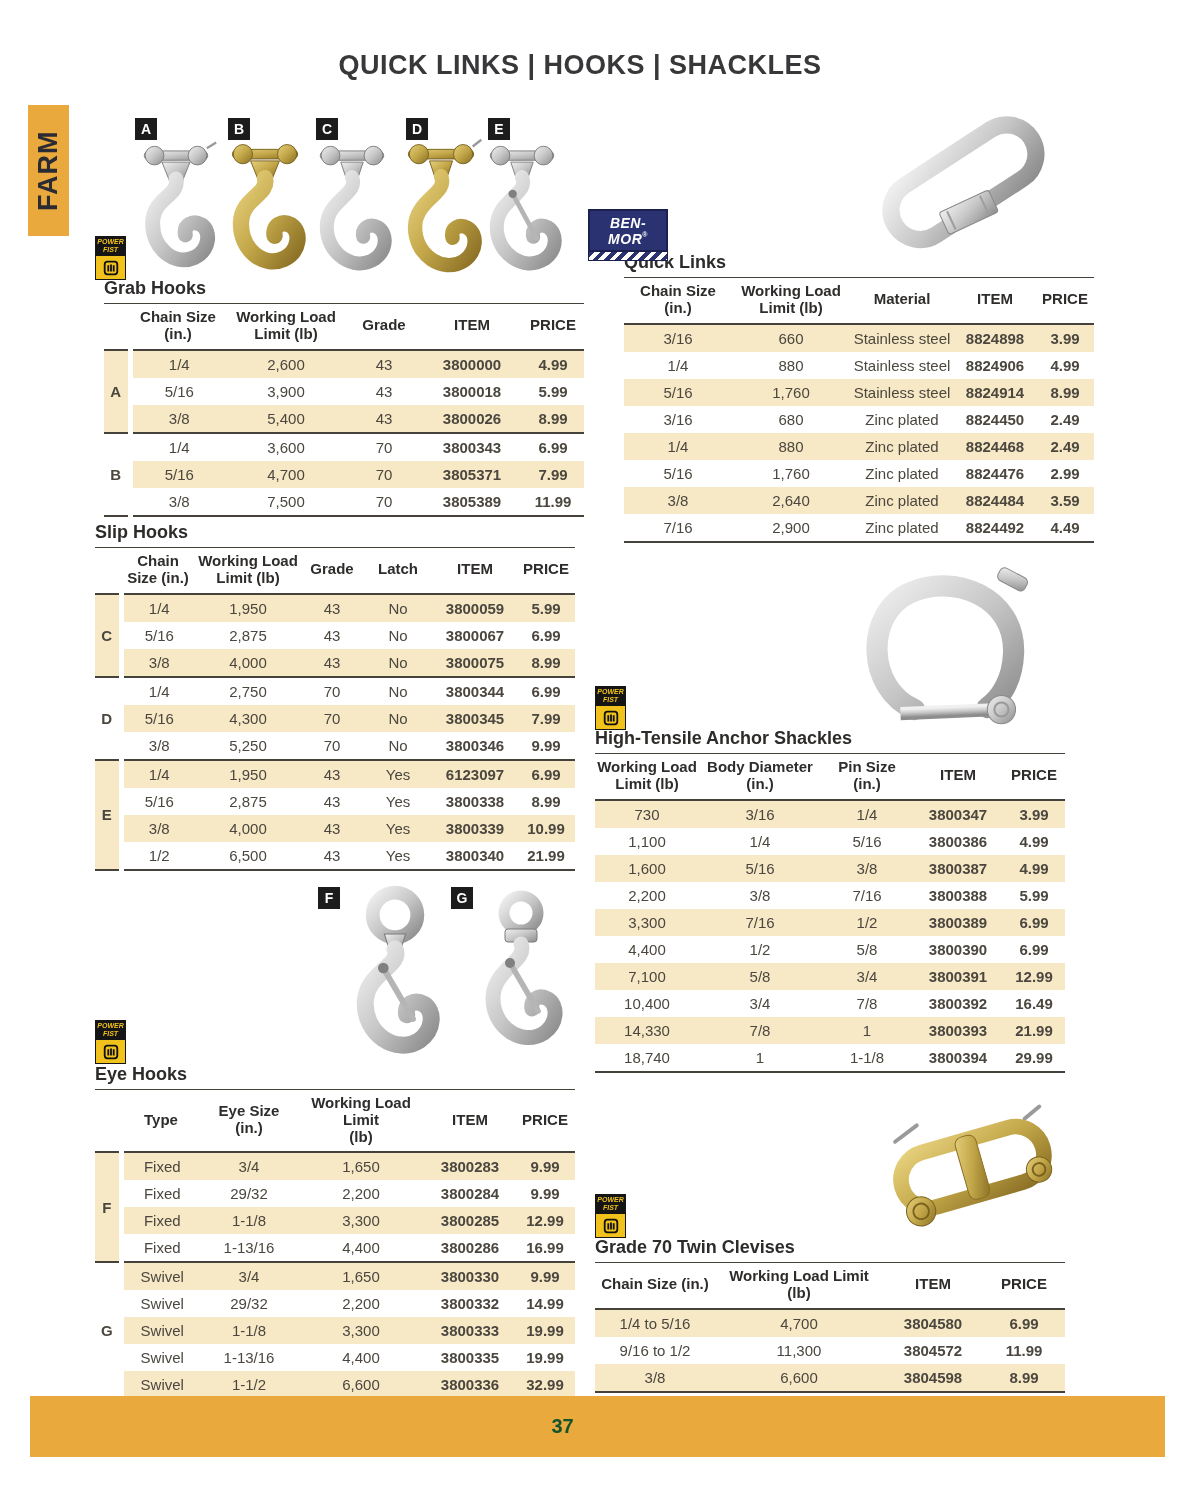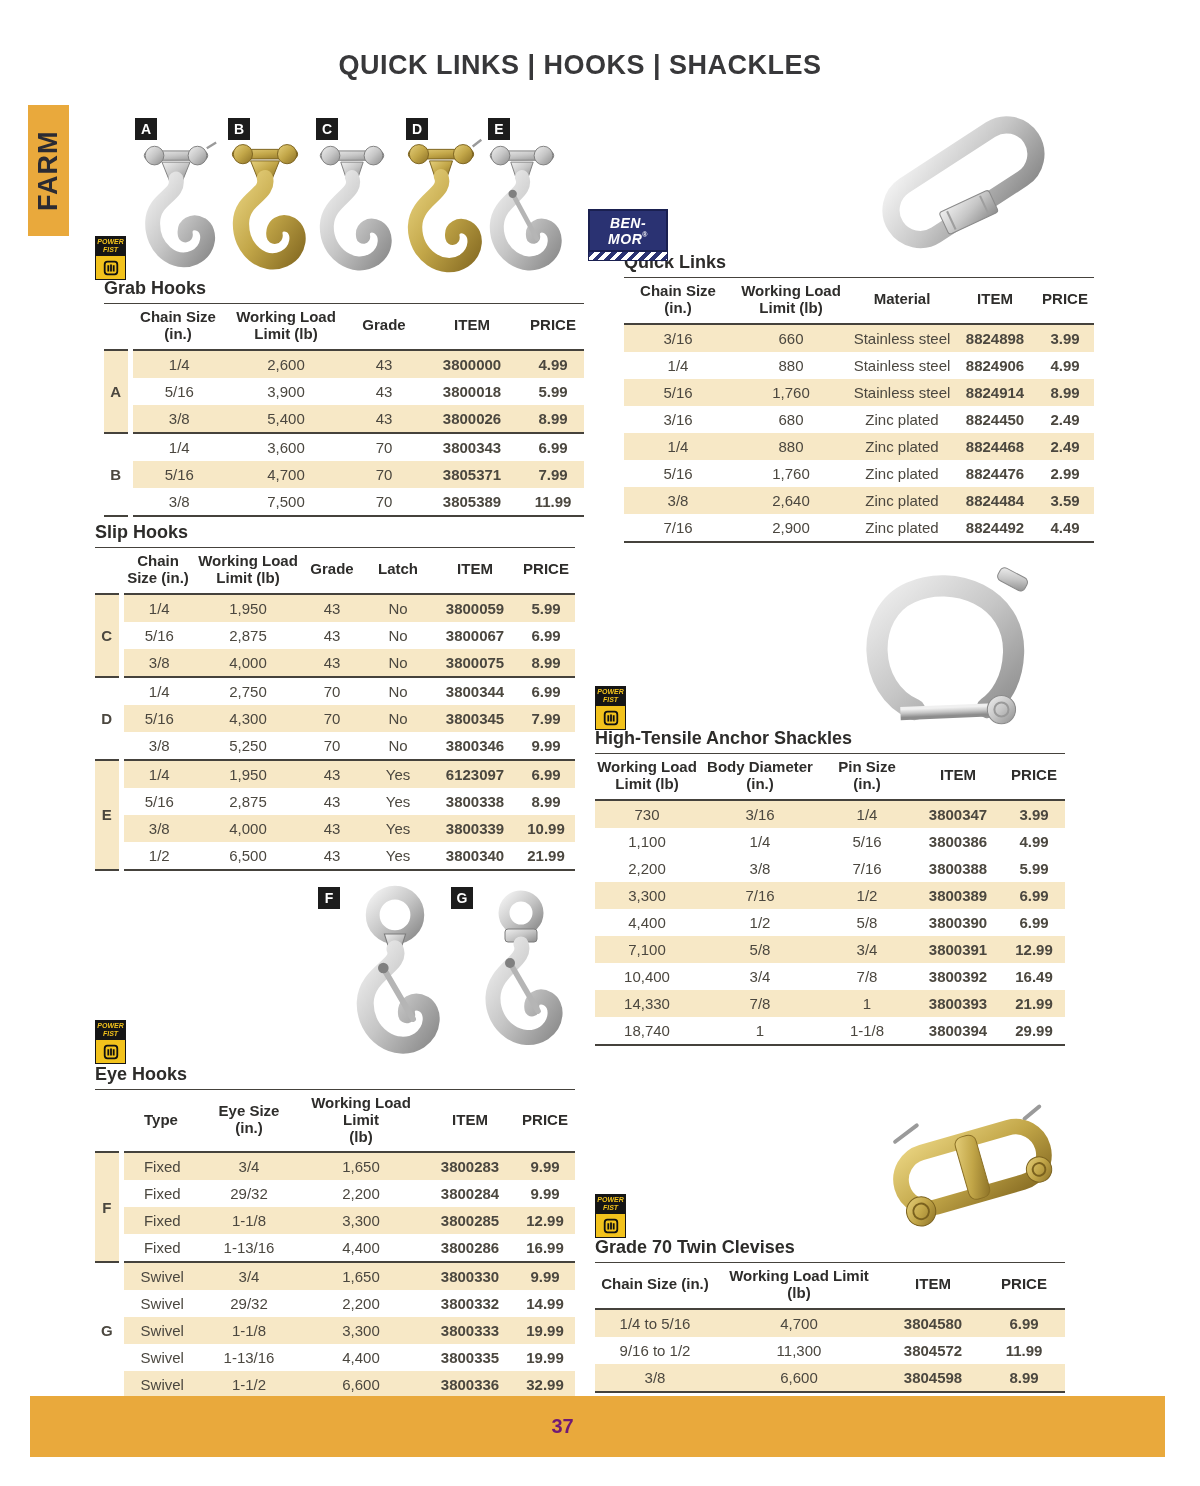--- a/index.html
+++ b/index.html
@@ -48,21 +48,21 @@
   .bm{position:absolute;left:588px;top:209px;width:80px;z-index:3;}
   .bm-name{background:#2a3272;color:#fff;font-weight:bold;font-style:italic;font-size:14px;
     text-align:center;padding:4px 2px 3px;border:2px solid #1a2050;box-sizing:border-box;letter-spacing:.5px;}
   .bm-name .bm-r{font-size:7px;vertical-align:top;font-style:normal;}
   .bm-stripes{height:9px;border:1px solid #1a2050;border-top:none;box-sizing:border-box;
     background:repeating-linear-gradient(135deg,#2a3272 0 4px,#ffffff 4px 8px);}
 
   
   .footer-bar{position:absolute;left:30px;top:1396px;width:1135px;height:61px;background:#e9a93c;}
   .footer-num{width:100%;height:100%;display:flex;align-items:center;justify-content:center;
-    padding-right:70px;box-sizing:border-box;font-size:20px;font-weight:bold;color:#701a75;}
+    padding-right:70px;box-sizing:border-box;font-size:20px;font-weight:bold;color:#14532d;}
 
   svg.prod{position:absolute;z-index:1;}
 </style>
 </head>
 <body>
 
 <div class="page">
 
   <svg width="0" height="0" style="position:absolute">
     <defs>
@@ -681,20 +681,27 @@
               <td class="d b">3800347</td>
               <td class="d b">3.99</td>
             </tr>
             <tr>
               <td class="d">1,100</td>
               <td class="d">1/4</td>
               <td class="d">5/16</td>
               <td class="d b">3800386</td>
               <td class="d b">4.99</td>
             </tr>
+            <tr class="cream">
+              <td class="d">1,600</td>
+              <td class="d">5/16</td>
+              <td class="d">3/8</td>
+              <td class="d b">3800387</td>
+              <td class="d b">4.99</td>
+            </tr>
             <tr>
               <td class="d">2,200</td>
               <td class="d">3/8</td>
               <td class="d">7/16</td>
               <td class="d b">3800388</td>
               <td class="d b">5.99</td>
             </tr>
             <tr class="cream">
               <td class="d">3,300</td>
               <td class="d">7/16</td>

